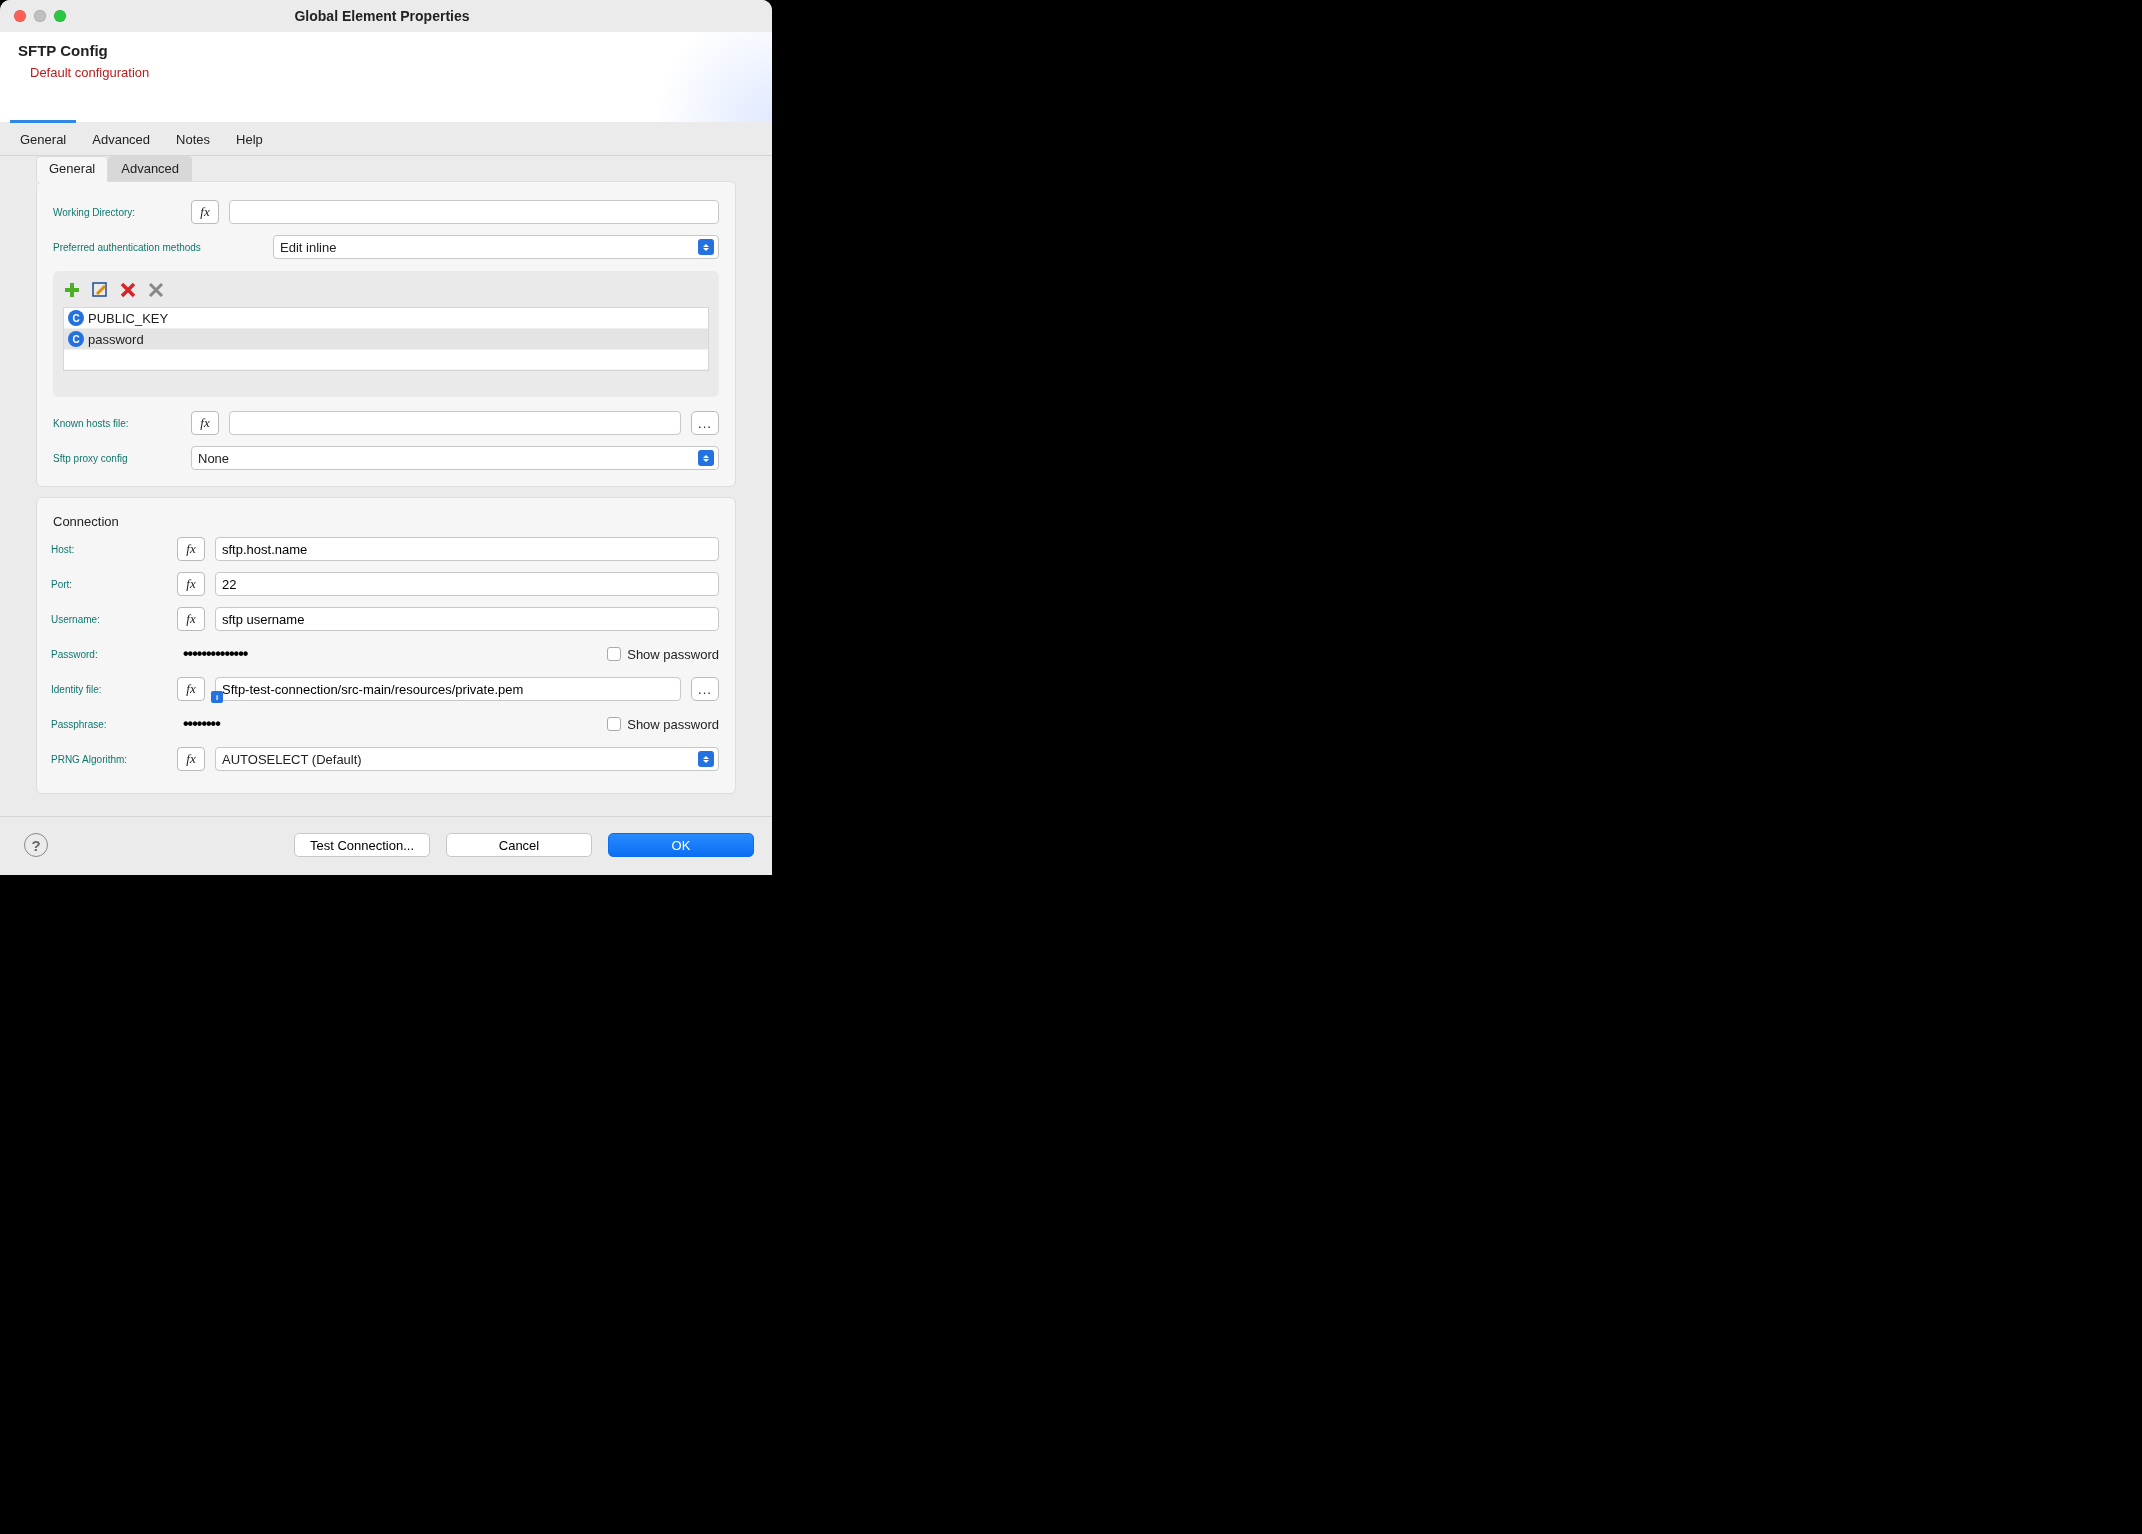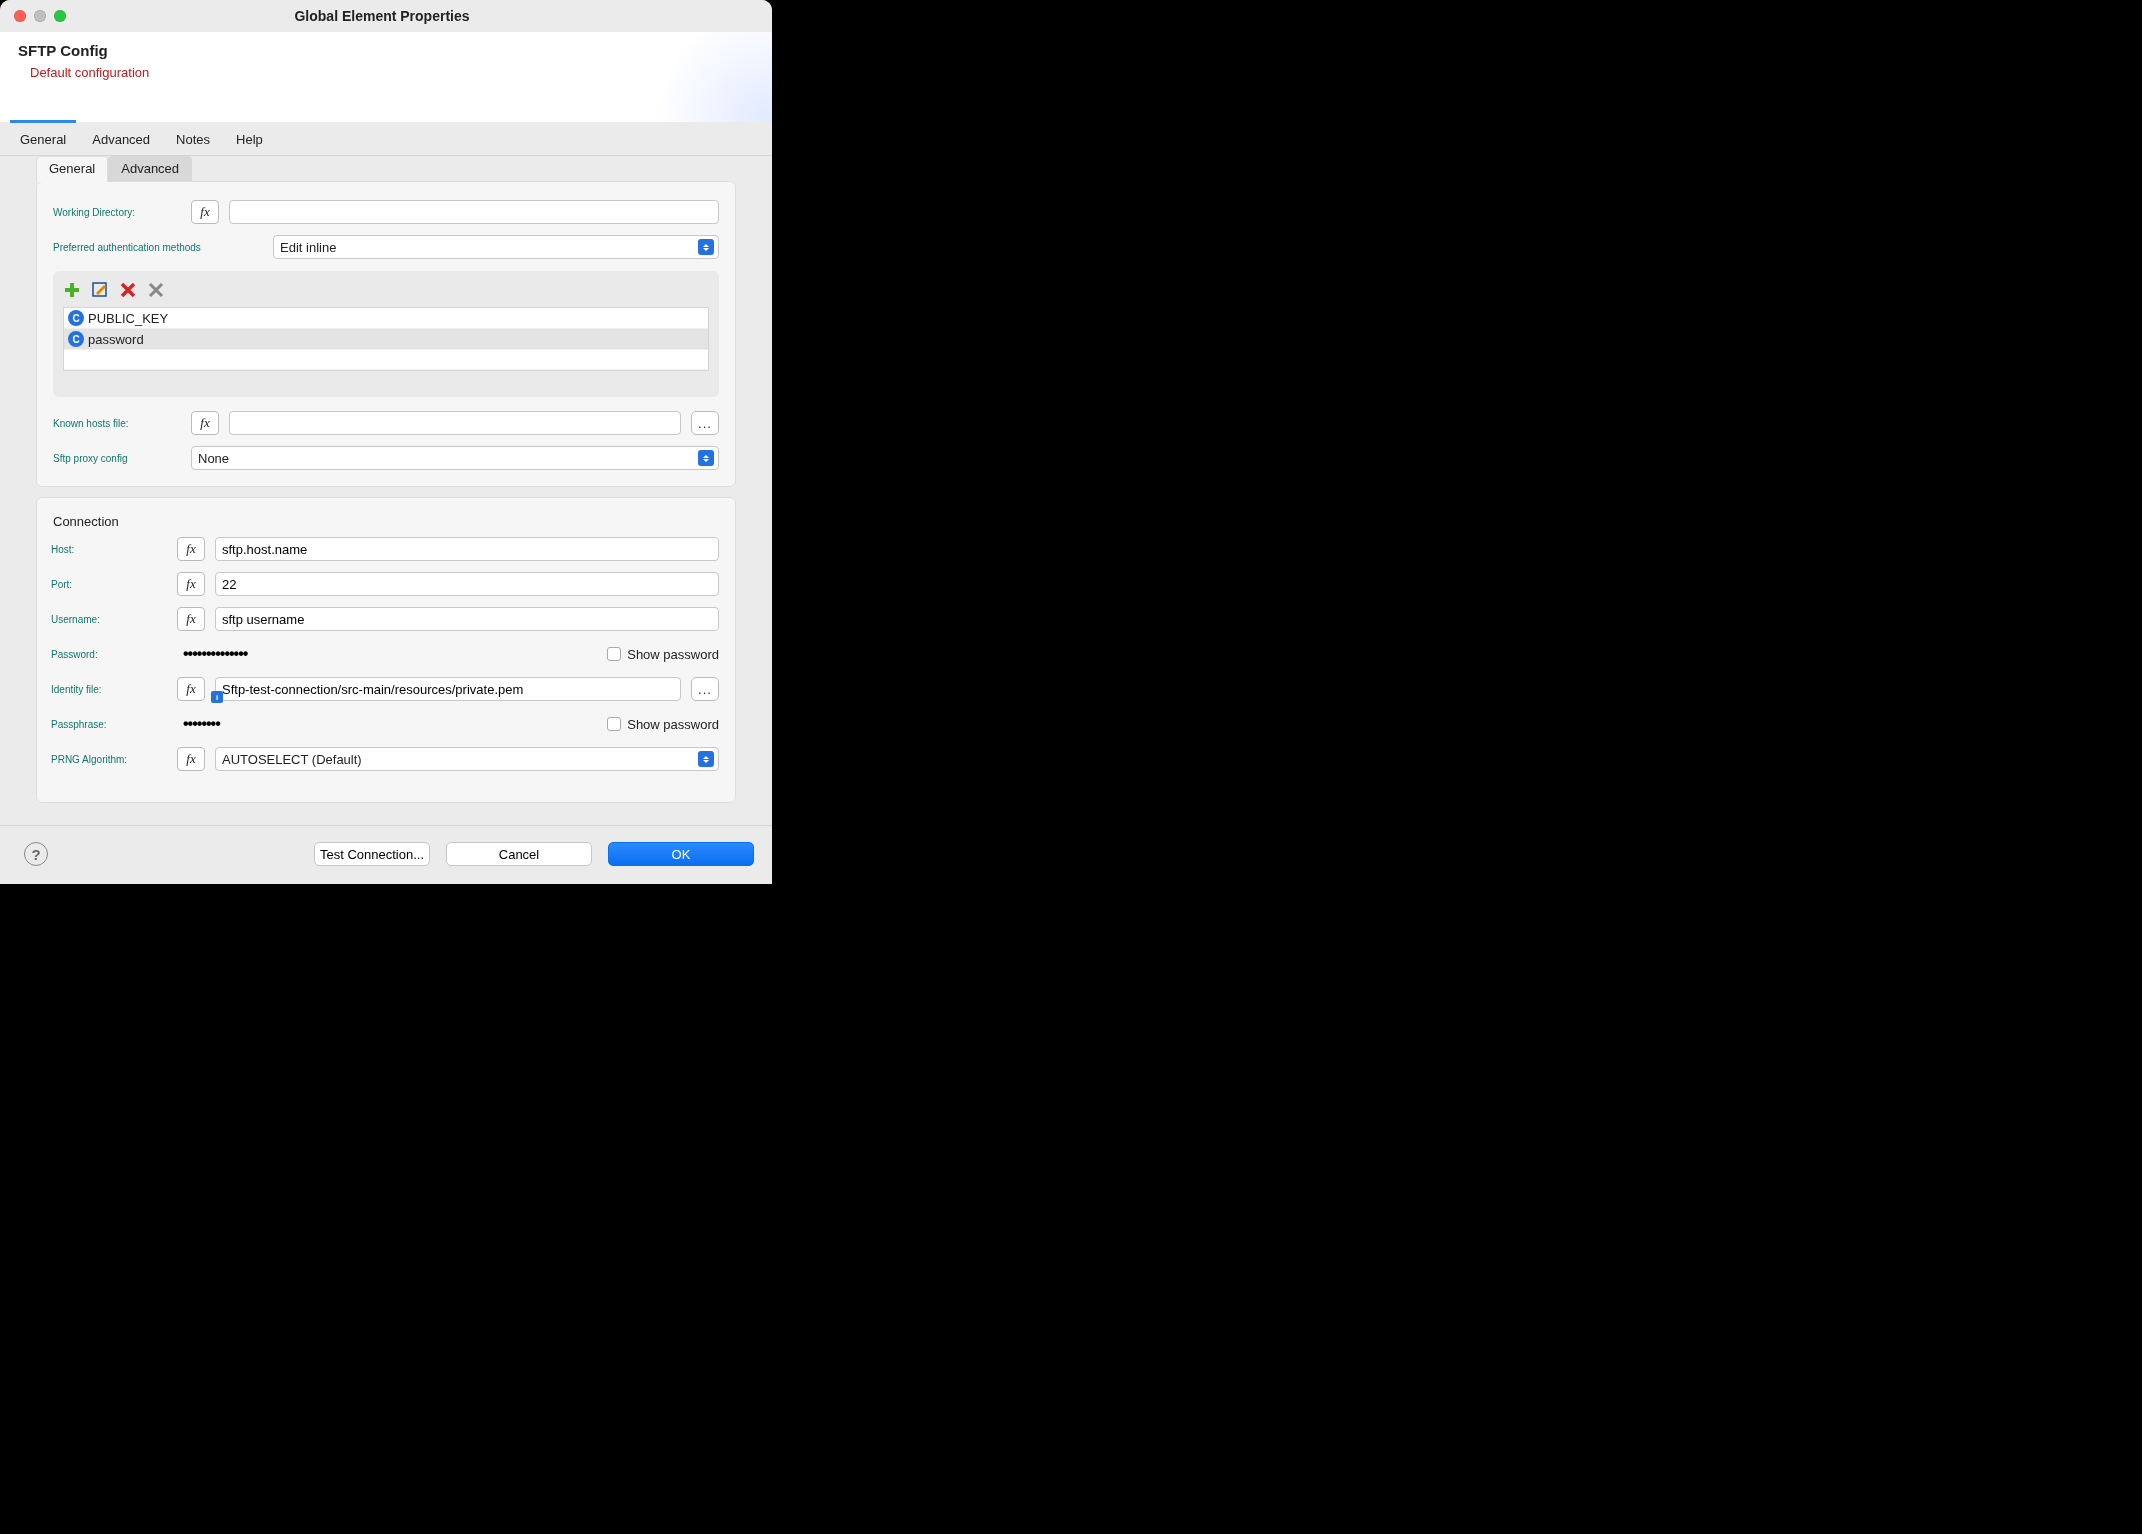--- a/index.html
+++ b/index.html
@@ -447,37 +447,37 @@
 
       <div class="row pw-row">
         <label>Passphrase:</label>
         <input type="text" style="flex: 1 1 0%; font-weight: bold; letter-spacing: -1px; border: none; background: transparent; font-size: 16px;" value="••••••••">
         <div class="show-pw">
           <span class="chk"></span>
           <span>Show password</span>
         </div>
       </div>
 
-      <div class="row" style="margin-bottom:19px;">
+      <div class="row" style="margin-bottom:10px;">
         <label>PRNG Algorithm:</label>
         <div class="fx">fx</div>
         <div class="select">
           <span>AUTOSELECT (Default)</span>
           <span class="select-arrows">
             <span class="sa sa-up"></span>
               <span class="sa sa-down"></span>
           </span>
         </div>
       </div>
     </div>
 
   </div>
 
   <div class="hr"></div>
 
   <div class="footer">
     <div class="help-btn">?</div>
-    <button class="btn" style="width:116px;">Test Connection...</button>
+    <button class="btn" style="width:136px;">Test Connection...</button>
     <button class="btn">Cancel</button>
     <button class="btn btn-primary">OK</button>
   </div>
 
 </div>
 
 </body></html>

